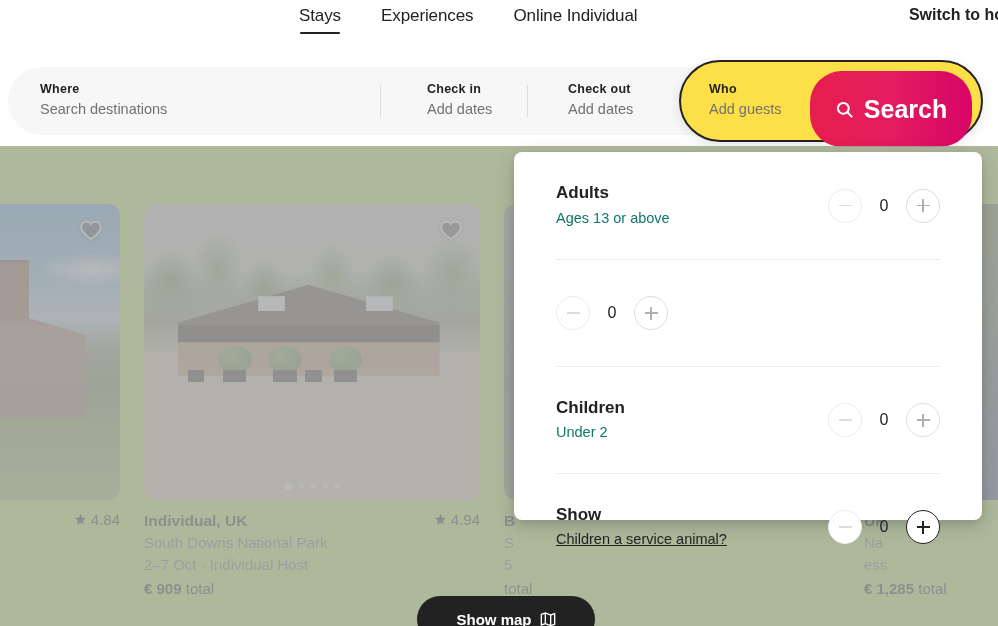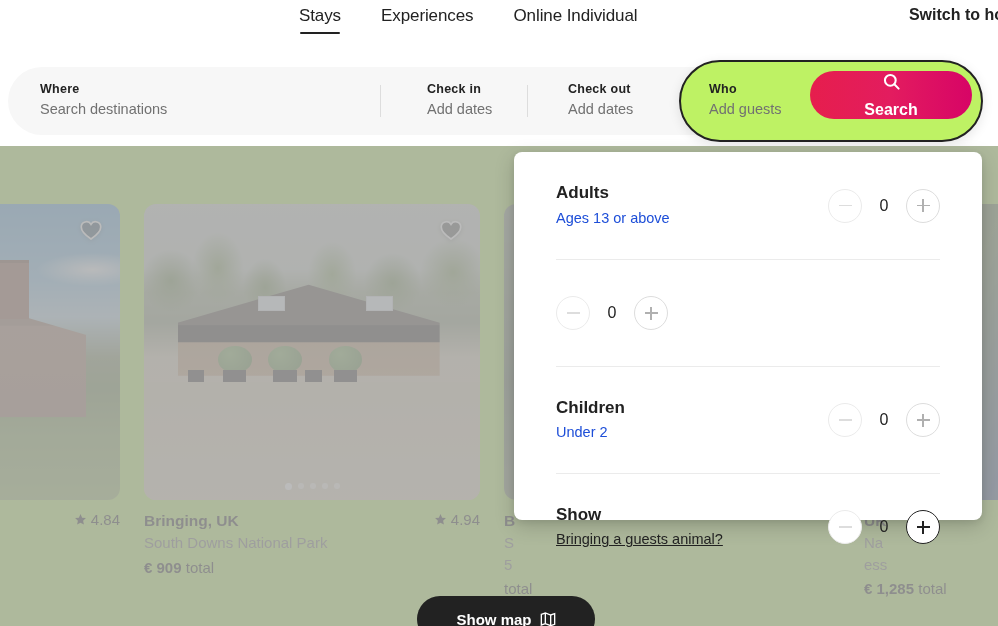--- a/index.html
+++ b/index.html
@@ -51,35 +51,35 @@
   .sb-checkin{ width: 146px; padding-left: 46px; }
   .sb-checkout{width: 148px; padding-left: 40px; }
   .sb-label { font-size: 12.5px; font-weight: 700; color: #222; letter-spacing: .02em; line-height: 1.4; }
   .sb-value { font-size: 14.5px; color: #717171; line-height: 1.5; margin-top: 1px; }
   .sb-div { width: 1px; height: 32px; background: #dddddd; }
 
   
   .who-pill {
     position: absolute; top: 60px; left: 679px;
     width: 304px; height: 82px;
-    background: #bef264; border: 2.5px solid #222222;
+    background: #fde047; border: 2.5px solid #222222;
     border-radius: 41px;
     display: flex; align-items: center;
     box-shadow: 0 3px 12px rgba(0,0,0,.10);
     z-index: 45;
   }
   .who-seg { padding-left: 28px; flex: 1; cursor: pointer; }
   .search-btn {
     position: absolute; right: 9px; top: 9px;
-    height: 48px; width: 162px;
+    height: 76px; width: 162px;
     border: none; border-radius: 32px;
     background: linear-gradient(to right, #e61e4d 0%, #e31c5f 50%, #d70466 100%);
-    color: #fff; font-size: 16px; font-weight: 700;
+    color: #fff; font-size: 25px; font-weight: 700;
     display: flex; align-items: center; justify-content: center; gap: 10px;
-    cursor: pointer; font-family: "Liberation Sans", sans-serif; flex-direction: column;
+    cursor: pointer; font-family: "Liberation Sans", sans-serif;
   }
   .search-btn svg { display:block; }
 
   
   .listings {
     position: absolute; top: 146px; left: 0; width: 998px; height: 480px;
     background: #bef264; overflow: hidden;
   }
   .cards-row {
     position: absolute; top: 58px; left: 0px; width: 1200px;
@@ -180,21 +180,21 @@
     background: #fff; border-radius: 8px;
     box-shadow: 0 6px 20px rgba(0,0,0,.18), 0 2px 6px rgba(0,0,0,.08);
     z-index: 60; padding: 0 42px;
   }
   .guest-row {
     display: flex; align-items: center; justify-content: space-between;
     height: 107px; position: relative;
   }
   .guest-row + .guest-row { border-top: 1px solid #ebebeb; }
   .g-title { font-size: 17px; font-weight: 700; color: #222; line-height: 1.45; }
-  .g-sub { font-size: 14.5px; color: #1d4ed8; line-height: 1.5; margin-top: 2px; }
+  .g-sub { font-size: 14.5px; color: #0f766e; line-height: 1.5; margin-top: 2px; }
   .g-sub.link { color: #222; text-decoration: underline; cursor: pointer; }
   .stepper { display: flex; align-items: center; gap: 13px; }
   .step-btn {
     width: 34px; height: 34px; border-radius: 50%;
     border: 1px solid #dddddd; background: #fff;
     display: flex; align-items: center; justify-content: center;
     cursor: pointer; color: #b0b0b0; position: relative;
   }
   .step-btn.disabled { border-color: #ebebeb; color: #dddddd; cursor: not-allowed; }
   .step-btn.dark { border-color: #222222; color: #222; border-width: 1.5px; }
@@ -259,22 +259,23 @@
           </span>
           <div class="dots">
             <span class="dot on"></span>
               <span class="dot"></span>
               <span class="dot"></span>
               <span class="dot"></span>
               <span class="dot"></span>
           </div>
         </div>
         <div class="card-body">
-          <div class="card-title">Bringing, UK</div>
+          <div class="card-title">Individual, UK</div>
           <div class="card-sub">South Downs National Park</div>
+          <div class="card-sub">2–7 Oct · Individual Host</div>
           <div class="card-price">
             <b>€ 909</b>
             <span>total</span>
           </div>
           <div class="rating">
             <svg width="13" height="13" viewBox="0 0 24 24">
                 <path d="M12 2l3 6.6 7 .8-5.2 4.8 1.5 7L12 17.8 5.7 21.2l1.5-7L2 9.4l7-.8z" fill="#222"></path>
               </svg>
             <span>4.94</span>
           </div>
@@ -373,21 +374,21 @@
         <div class="step-btn">
             <span class="bar h"></span>
             <span class="bar v"></span>
           </div>
       </div>
     </div>
 
     <div class="guest-row">
       <div>
         <div class="g-title">Show</div>
-        <div class="g-sub link">Bringing a guests animal?</div>
+        <div class="g-sub link">Children a service animal?</div>
       </div>
       <div class="stepper">
         <div class="step-btn disabled">
             <span class="bar h"></span>
           </div>
         <div class="g-count">0</div>
         <div class="step-btn dark">
             <span class="bar h"></span>
             <span class="bar v"></span>
           </div>

